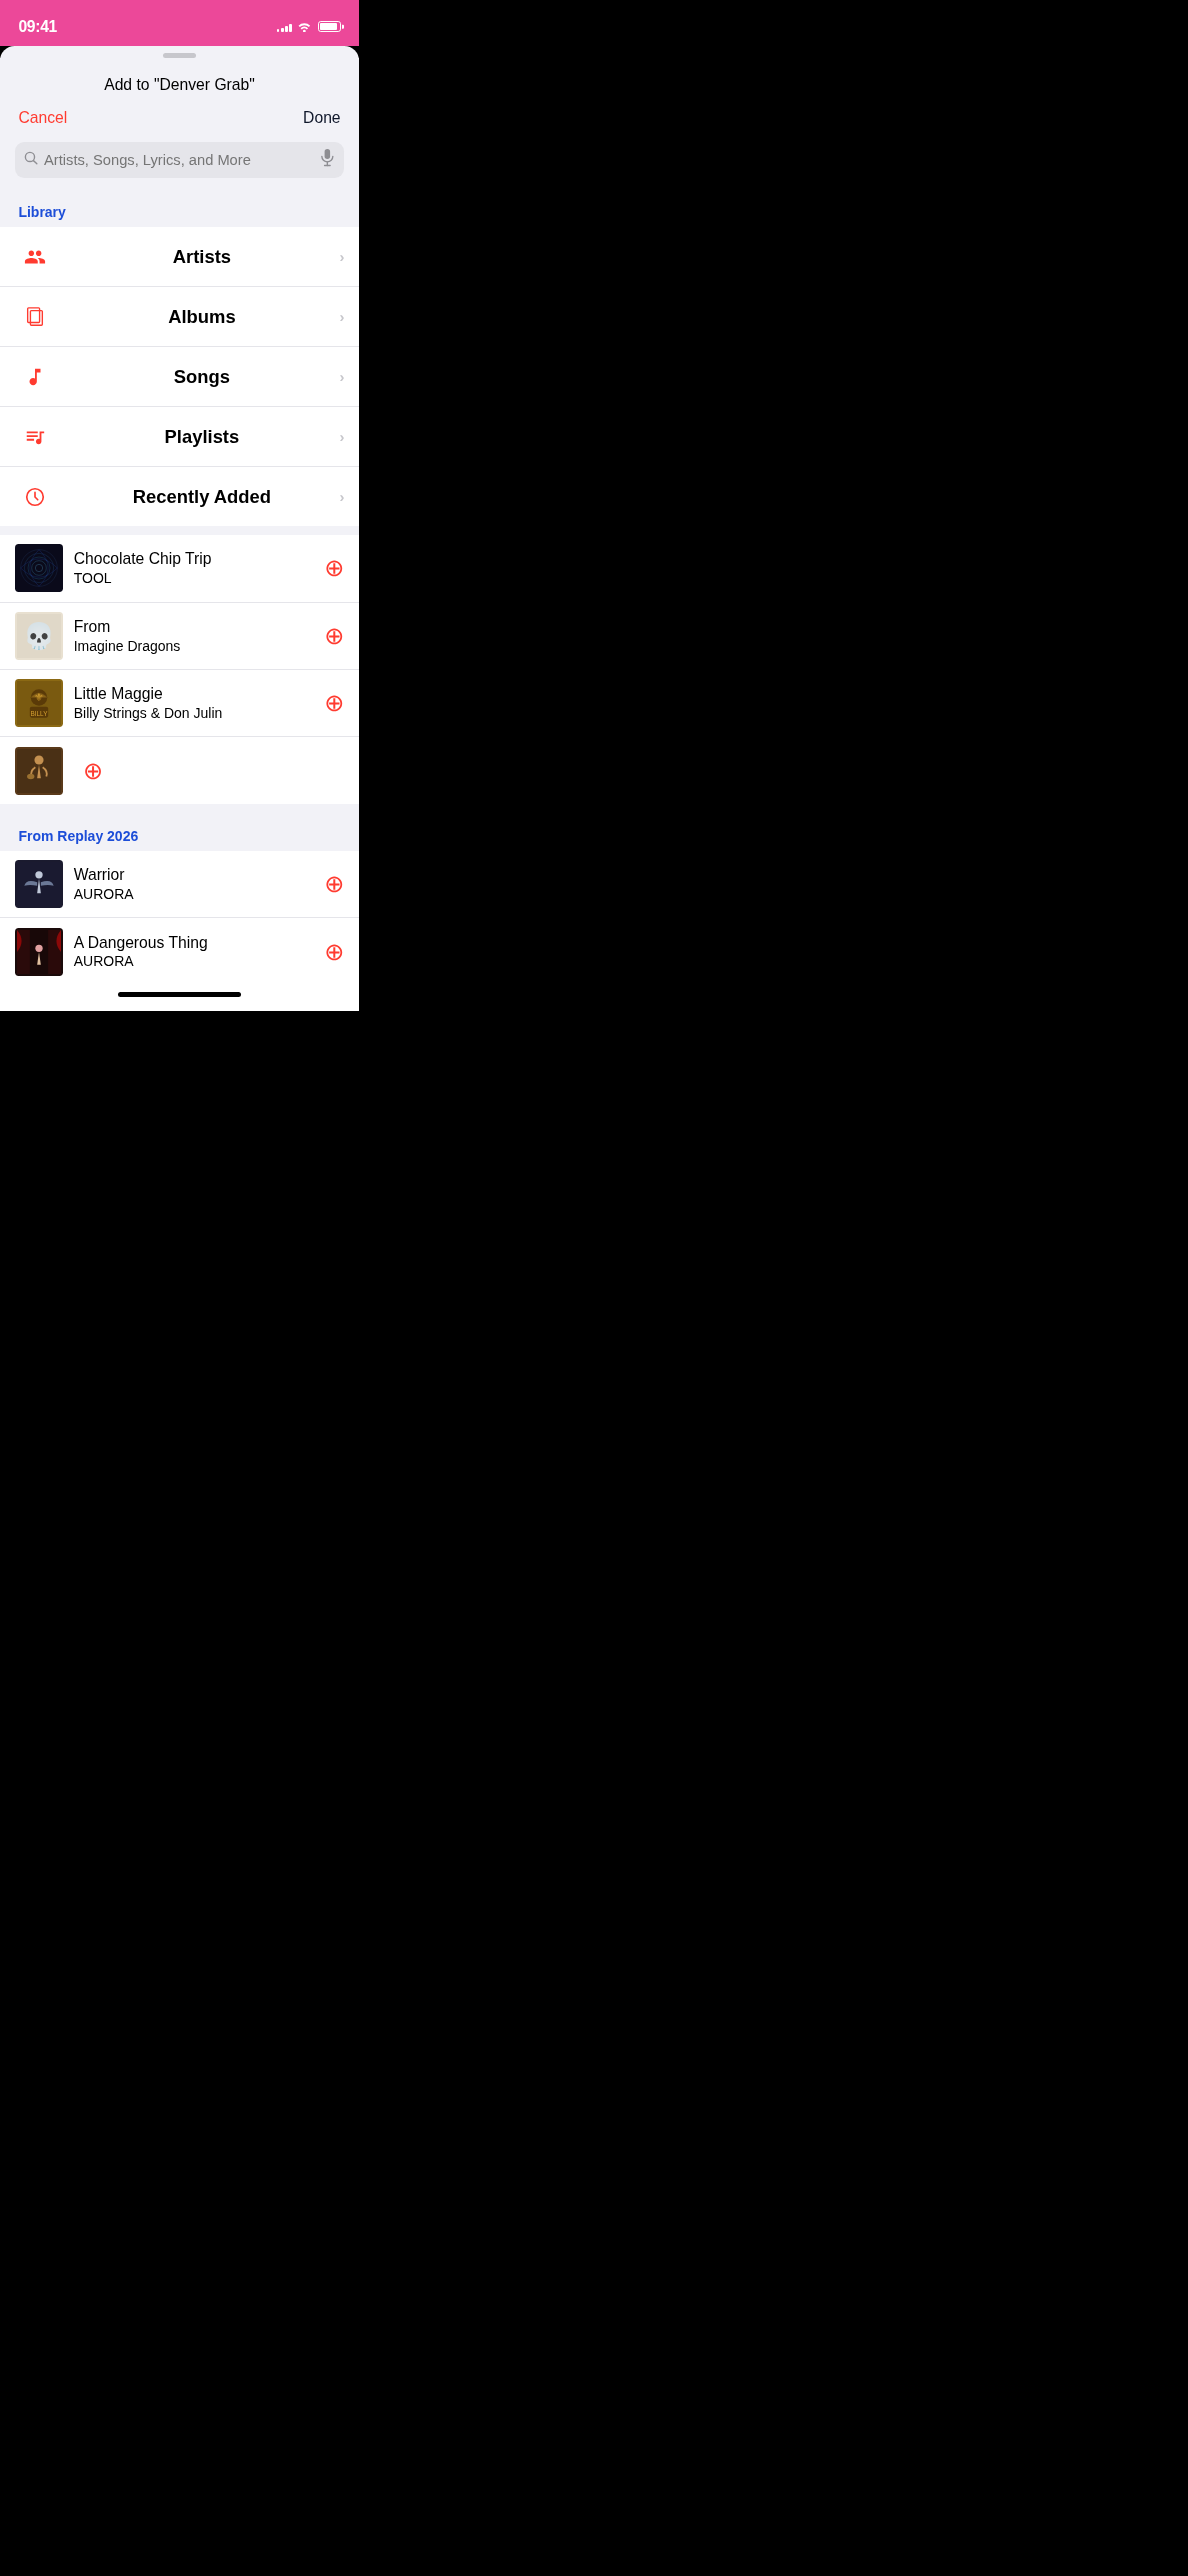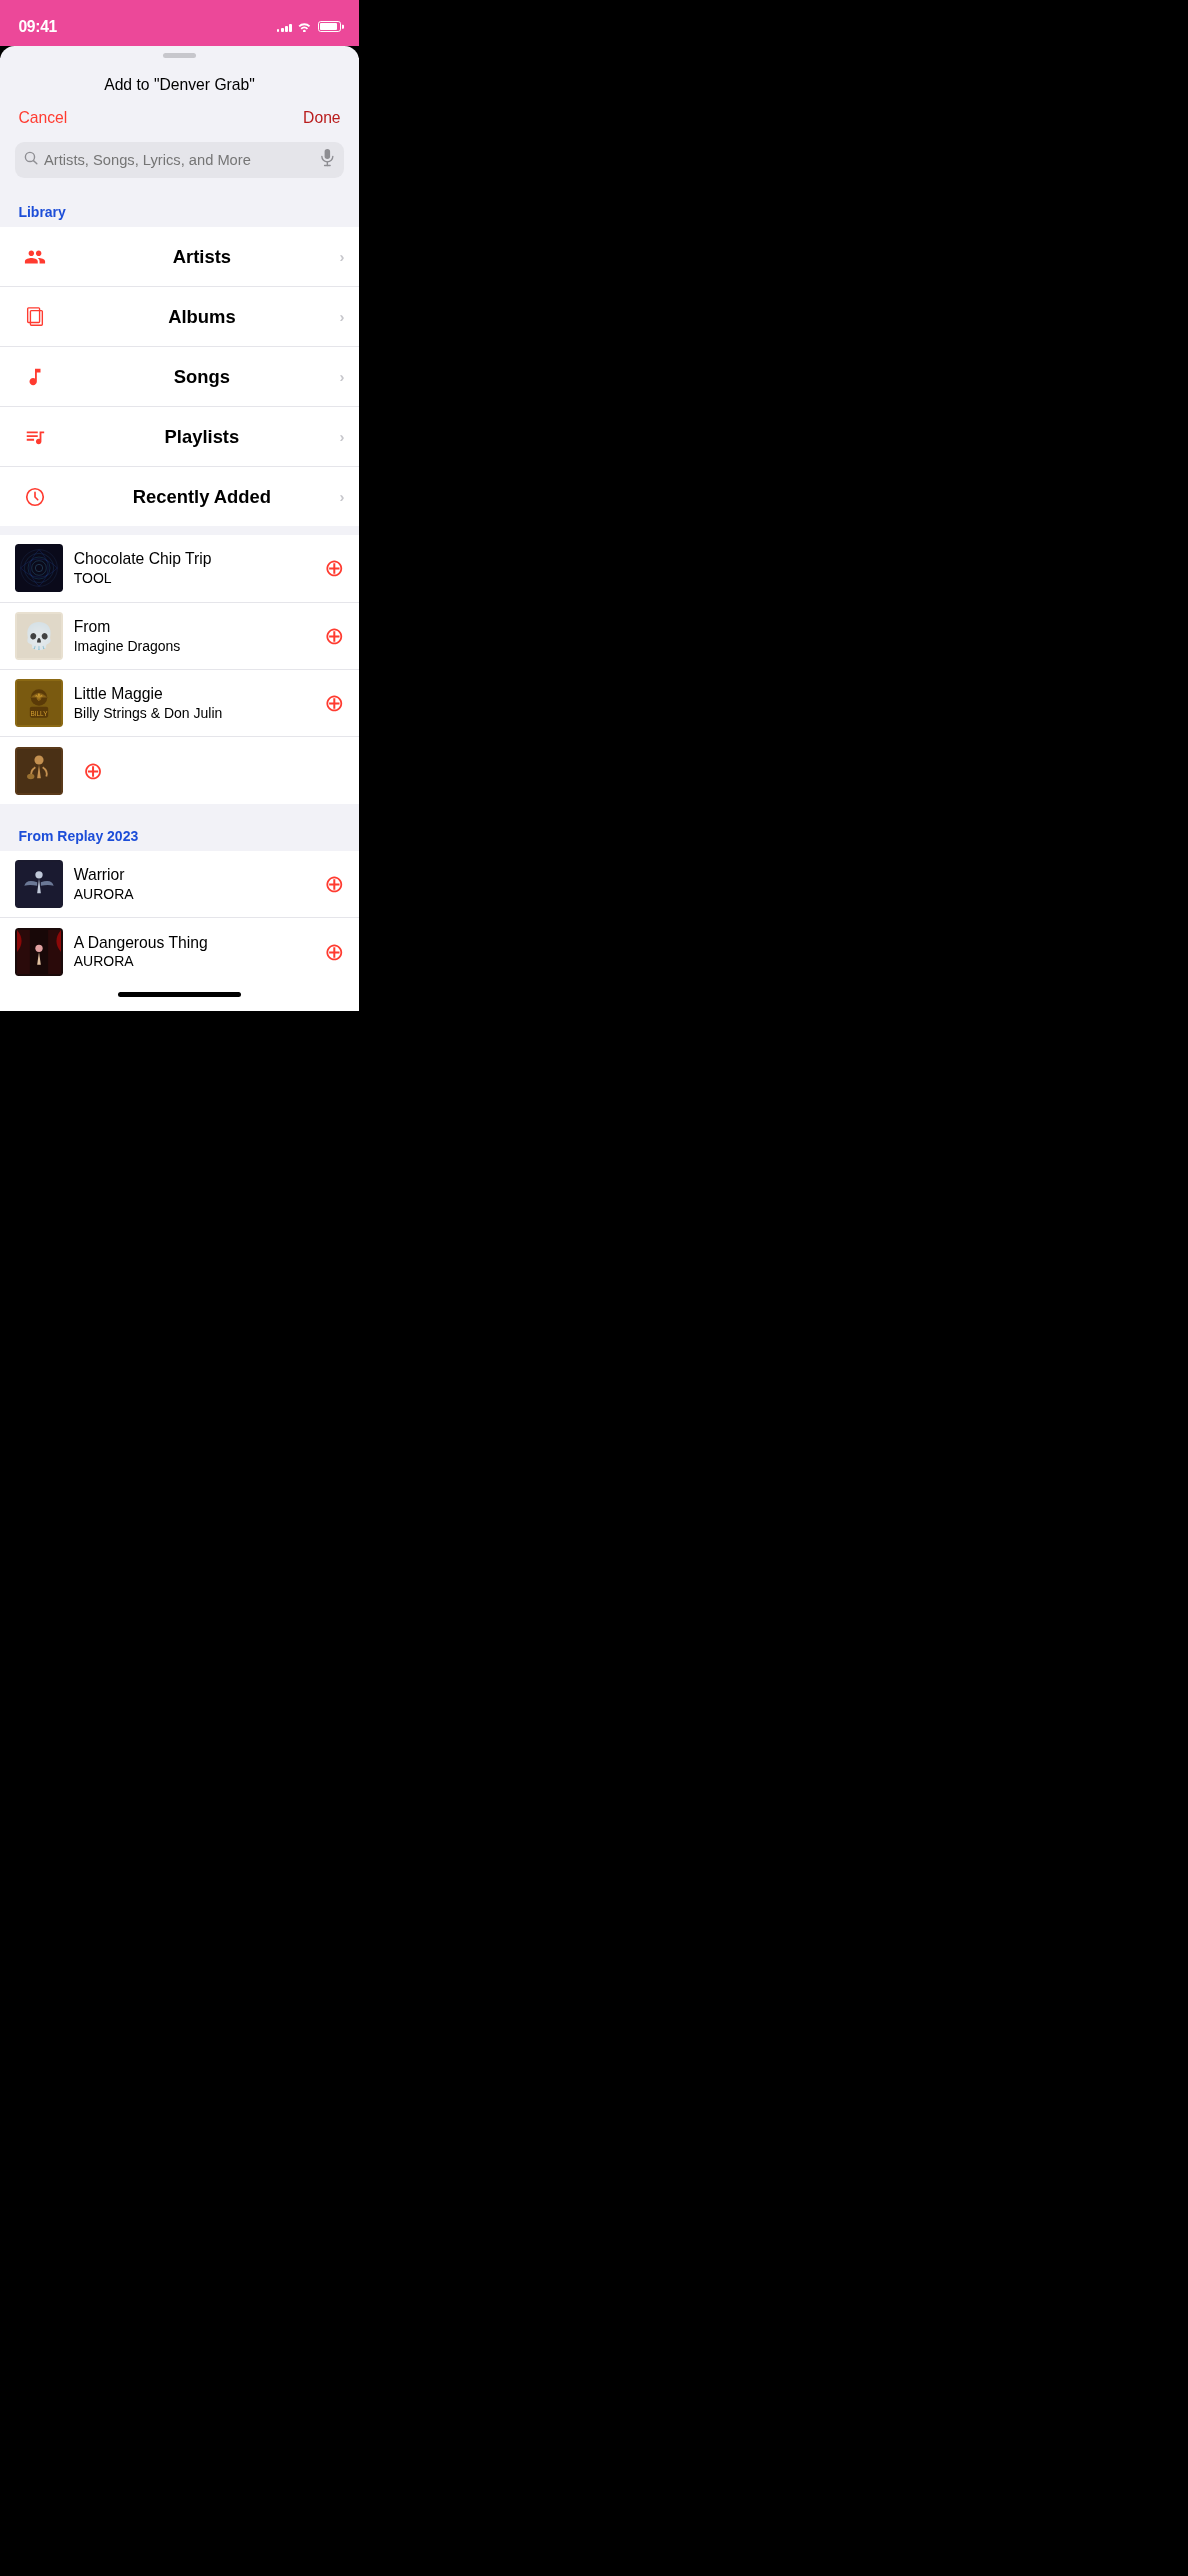--- a/index.html
+++ b/index.html
@@ -121,21 +121,21 @@
       color: #ff3b30;
       font-size: 15.7px;
       font-weight: 400;
       background: none;
       border: none;
       cursor: pointer;
       padding: 3.7px 0;
     }
 
     .done-btn {
-      color: #b91c1c;
+      color: #0f172a;
       font-size: 15.7px;
       font-weight: 400;
       background: none;
       border: none;
       cursor: pointer;
       padding: 3.7px 0;
       text-align: center;
     }
 
     .search-container {
@@ -524,21 +524,21 @@
           <ellipse cx="15" cy="30" rx="4" ry="3" fill="#9a7030"></ellipse>
           <path d="M28 20 Q34 24 32 30" stroke="#c49050" stroke-width="2" fill="none"></path>
         </svg>
       </div>
       <span class="add-btn">⊕</span>
     </div>
   </div>
 
   <div class="separator-section"></div>
   <div class="section-header">
-    <span class="section-title">From Replay 2023</span>
+    <span class="section-title">From Replay 2026</span>
   </div>
 
   <div class="song-list">
 
     <div class="song-item">
       <div class="album-art art-warrior">
         <svg width="44" height="44" viewBox="0 0 48 48">
           <rect width="48" height="48" fill="#1a1a30"></rect>
 
           <circle cx="24" cy="14" r="4" fill="#c0c8d8"></circle>

